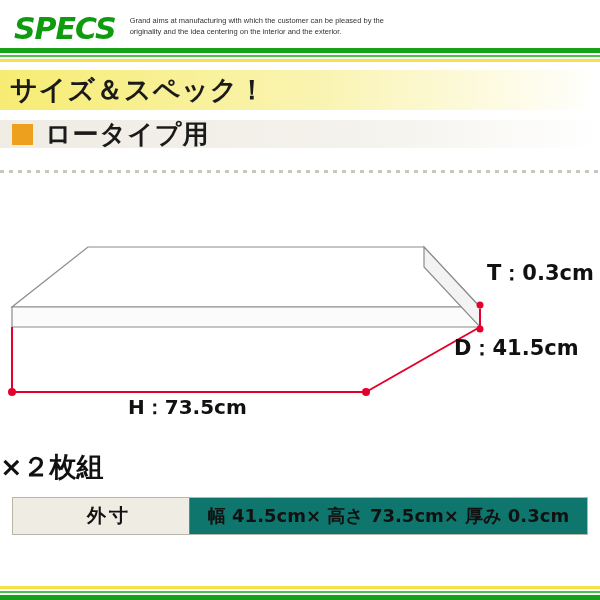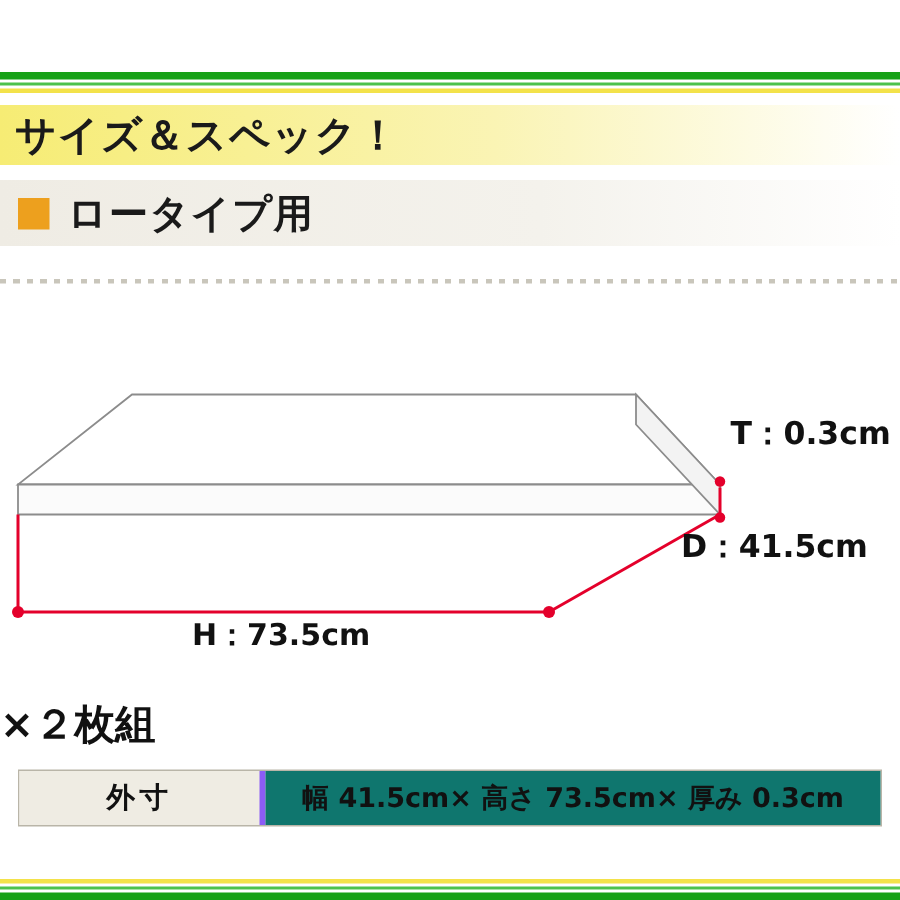--- a/index.html
+++ b/index.html
@@ -82,21 +82,21 @@
     font-weight: bold;
     font-size: 27px;
     color: #1a1a1a;
     letter-spacing: 1px;
     padding-left: 10px;
   }
 
   
   .subtitle-band {
     position: relative;
-    height: 44px;
+    height: 28px;
     margin-top: 10px;
     background: linear-gradient(to right, #efece4 0%, #f4f2ec 60%, #ffffff 100%);
     display: flex;
     align-items: center;
   }
   .subtitle-square {
     width: 21px;
     height: 21px;
     background: #eda01e;
     margin-left: 12px;
@@ -158,29 +158,30 @@
     margin: 12px 12px 0 12px;
     border: 1px solid #b9b5a8;
     display: flex;
     height: 38px;
     box-sizing: border-box;
   }
   .spec-th {
     width: 160px;
     flex: 0 0 160px;
     background: #efece3;
-    border-right: 4px solid #8b5cf6;
+    border-right: 1px solid #8b5cf6;
     display: flex;
     align-items: center;
     justify-content: center;
     font-family: "DejaVu Sans", sans-serif;
     font-weight: bold;
     font-size: 19px;
     color: #111111;
     letter-spacing: 3px;
+    padding-left: 16px;
   }
   .spec-td {
     flex: 1 1 auto;
     background: #0f766e;
     display: flex;
     align-items: center;
     justify-content: center;
     font-family: "DejaVu Sans", sans-serif;
     font-weight: bold;
     font-size: 18px;
@@ -206,20 +207,27 @@
   .bar-greenthick {
     height: 5px;
     background: #17a117;
     margin-top: 2px;
   }
 </style>
 </head>
 <body>
 
 <div class="header">
+  <div class="header-inner">
+    <div class="specs-logo">SPECS</div>
+    <div class="header-text">
+      <div>Grand aims at manufacturing with which the customer can be pleased by the</div>
+      <div>originality and the idea centering on the interior and the exterior.</div>
+    </div>
+  </div>
   <div class="header-rules">
     <div class="rule-green-thick"></div>
     <div class="rule-green-thin"></div>
     <div class="rule-yellow"></div>
   </div>
 </div>
 
 <div class="title-band">
   <div class="title-band-text">サイズ＆スペック！</div>
 </div>

